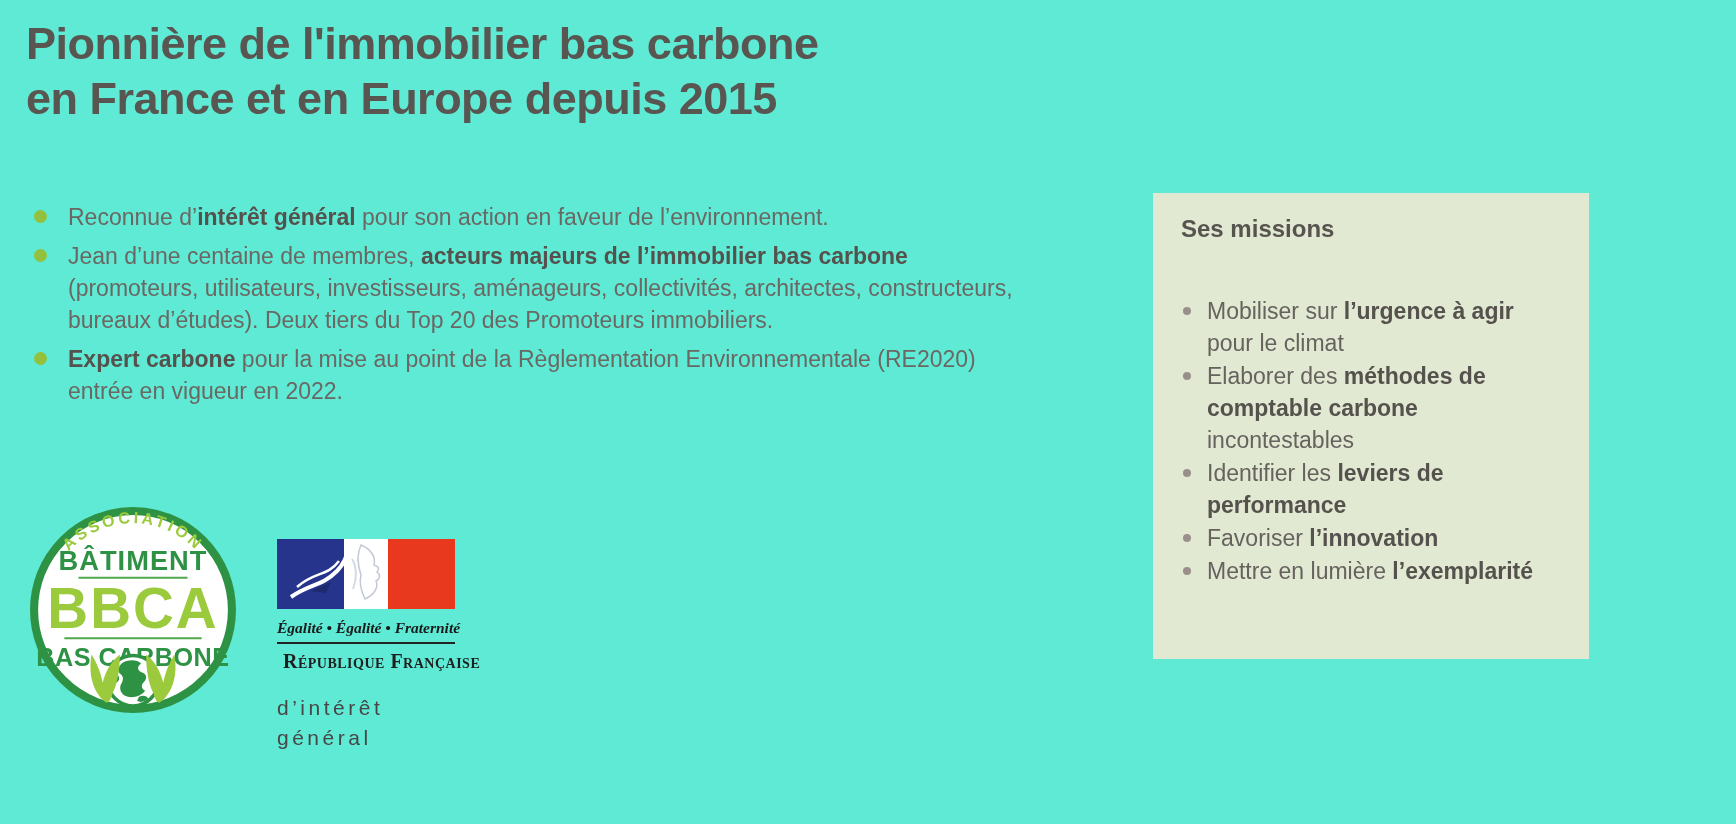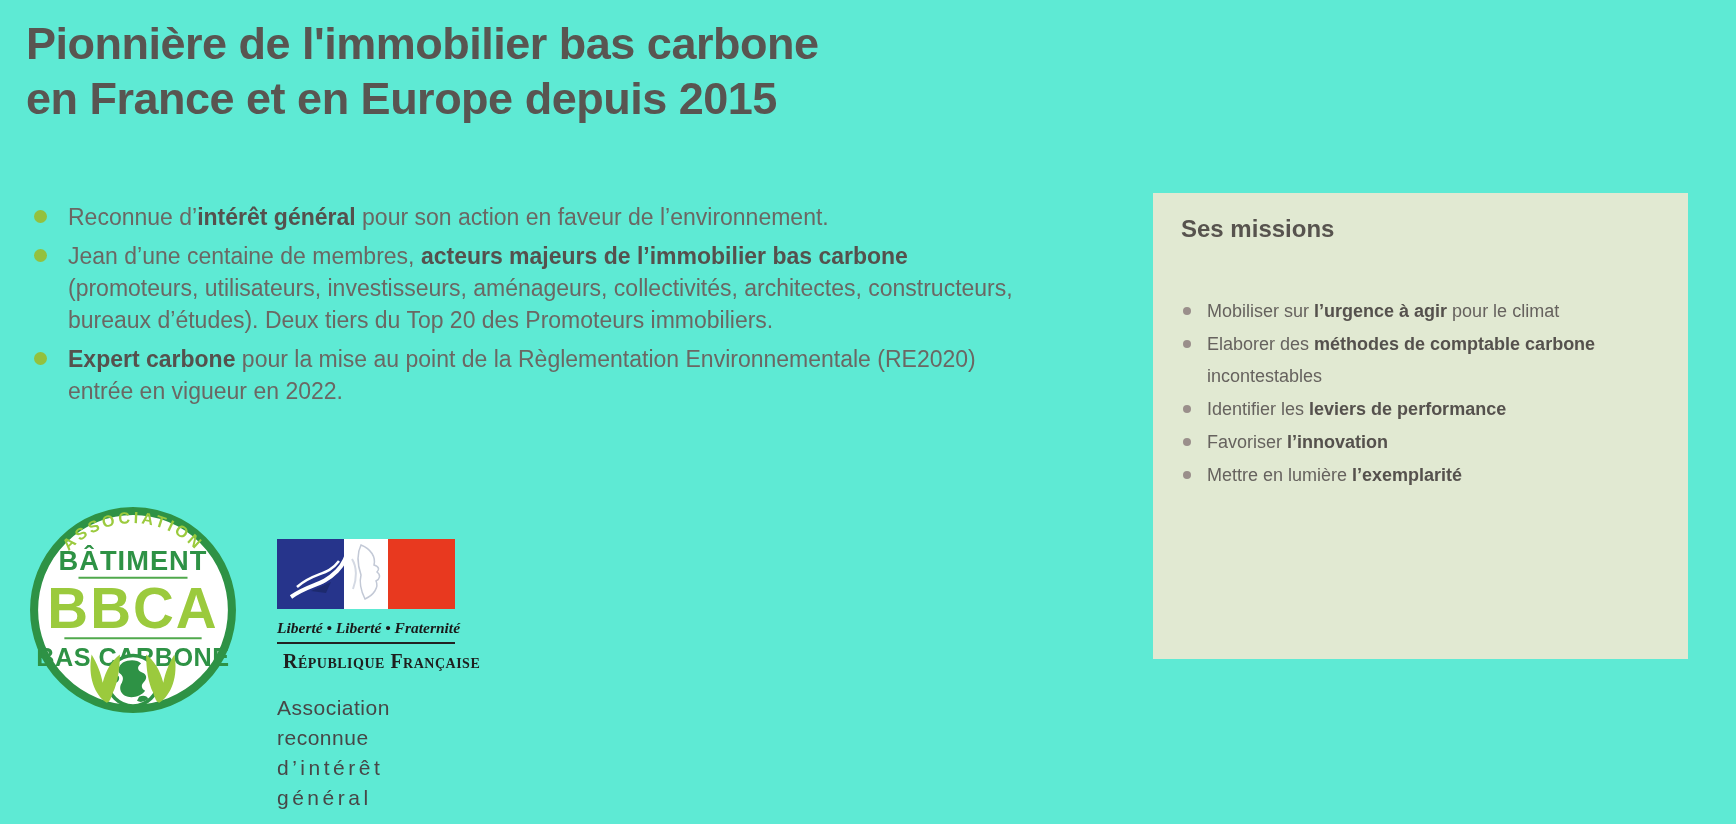--- a/index.html
+++ b/index.html
@@ -12,25 +12,25 @@
 
   
   .intro{position:absolute;left:22px;top:189px;width:990px;margin:12px;padding:0;list-style:none;
          font-size:23px;line-height:32px;color:#6b6763;}
   .intro li{position:relative;padding-left:34px;margin:0 0 7px 0;}
   .intro li::before{content:"";position:absolute;left:0;top:9px;width:13px;height:13px;
          border-radius:50%;background:#93c13e;}
   .intro b{color:#55514d;}
 
   
-  .missions{position:absolute;left:1153px;top:193px;width:535px;height:466px;
+  .missions{position:absolute;left:1153px;top:193px;width:436px;height:466px;
             background:#e1e9d2;box-sizing:border-box;padding:14px 30px 0 28px;}
   .missions h2{margin:8px 0 0 0;font-size:24px;color:#57534e;}
   .missions ul{margin:52px 0 13px 0;padding:0;list-style:none;
-               font-size:18px;line-height:32px;color:#66625e;}
+               font-size:23px;line-height:32px;color:#66625e;}
   .missions li{position:relative;padding-left:26px;margin:0 0 1px 0;}
   .missions li::before{content:"";position:absolute;left:2px;top:12px;width:8px;height:8px;
                border-radius:50%;background:#9a8f8b;}
   .missions b{color:#55514d;}
 
   
   .bbca-logo{position:absolute;left:26px;top:503px;}
   .rf-block{position:absolute;left:277px;top:539px;width:182px;}
   .rf-flag{display:block;}
   .rf-motto{margin:10px 0 0 0;font-family:"Liberation Serif", serif;font-style:italic;
@@ -89,25 +89,24 @@
     <svg class="rf-flag" width="178" height="70" viewBox="0 0 178 70" aria-hidden="true">
       <rect x="0" y="0" width="67" height="70" fill="#26348b"></rect>
       <rect x="67" y="0" width="44" height="70" fill="#ffffff"></rect>
       <rect x="111" y="0" width="67" height="70" fill="#e8391f"></rect>
       <path d="M14 58 C34 44 44 48 60 32 C66 26 70 18 72 8" stroke="#ffffff" stroke-width="4" fill="none"></path>
       <path d="M20 48 C38 32 50 38 62 22" stroke="#ffffff" stroke-width="2.5" fill="none"></path>
       <path d="M34 52 l20 -9 l-5 11 z" fill="#1d2a6e"></path>
       <path d="M84 6 C94 10 99 18 97 26 C103 28 102 31 100 33 C104 36 103 40 99 42 C102 48 97 56 88 60 C84 52 82 44 84 36 C80 24 80 14 84 6 Z" fill="#ffffff" stroke="#c3c9d6" stroke-width="1.5"></path>
       <path d="M75 20 C80 28 80 40 76 50" stroke="#d4d9e3" stroke-width="2" fill="none"></path>
     </svg>
-    <p class="rf-motto">Liberté • Liberté • Fraternité</p>
+    <p class="rf-motto">Égalité • Égalité • Fraternité</p>
     <hr class="rf-rule">
     <p class="rf-republic">République Française</p>
     <p class="rf-caption">
-        <span class="l1">Association reconnue</span>
         <span class="l2">d’intérêt général</span>
       </p>
   </div>
 
   <aside class="missions">
     <h2>Ses missions</h2>
     <ul>
         <li><span>Mobiliser sur </span><b>l’urgence à agir</b><span> pour le climat</span></li>
         <li><span>Elaborer des </span><b>méthodes de comptable carbone</b><span> incontestables</span></li>
         <li><span>Identifier les </span><b>leviers de performance</b></li>

